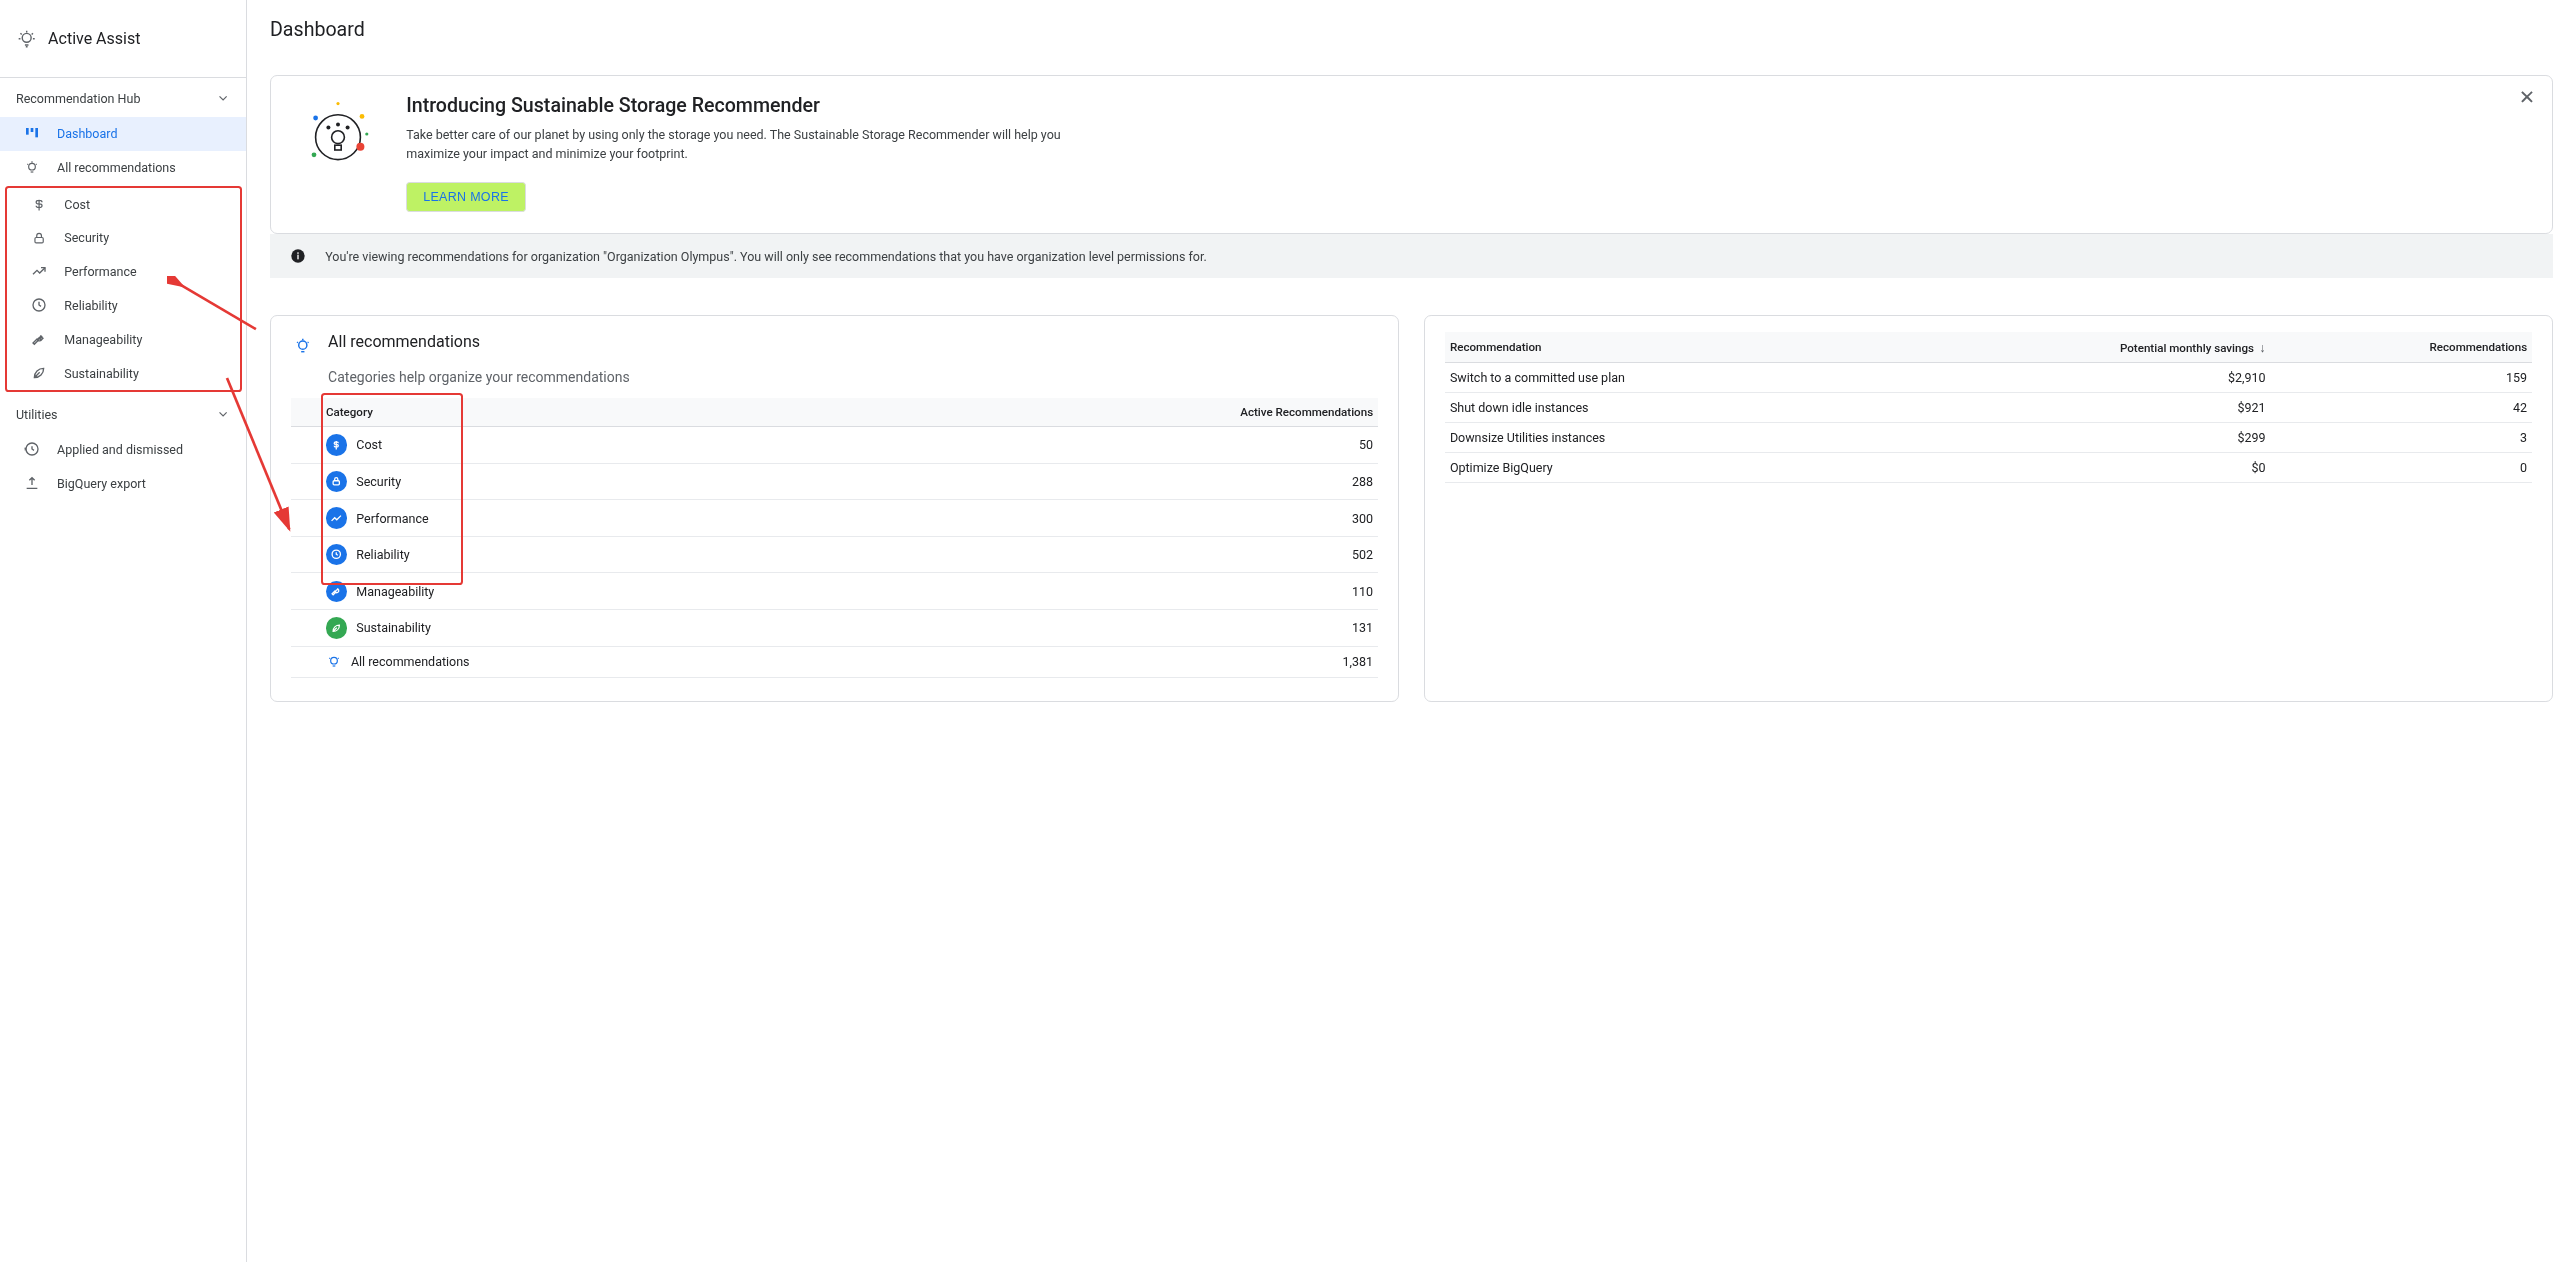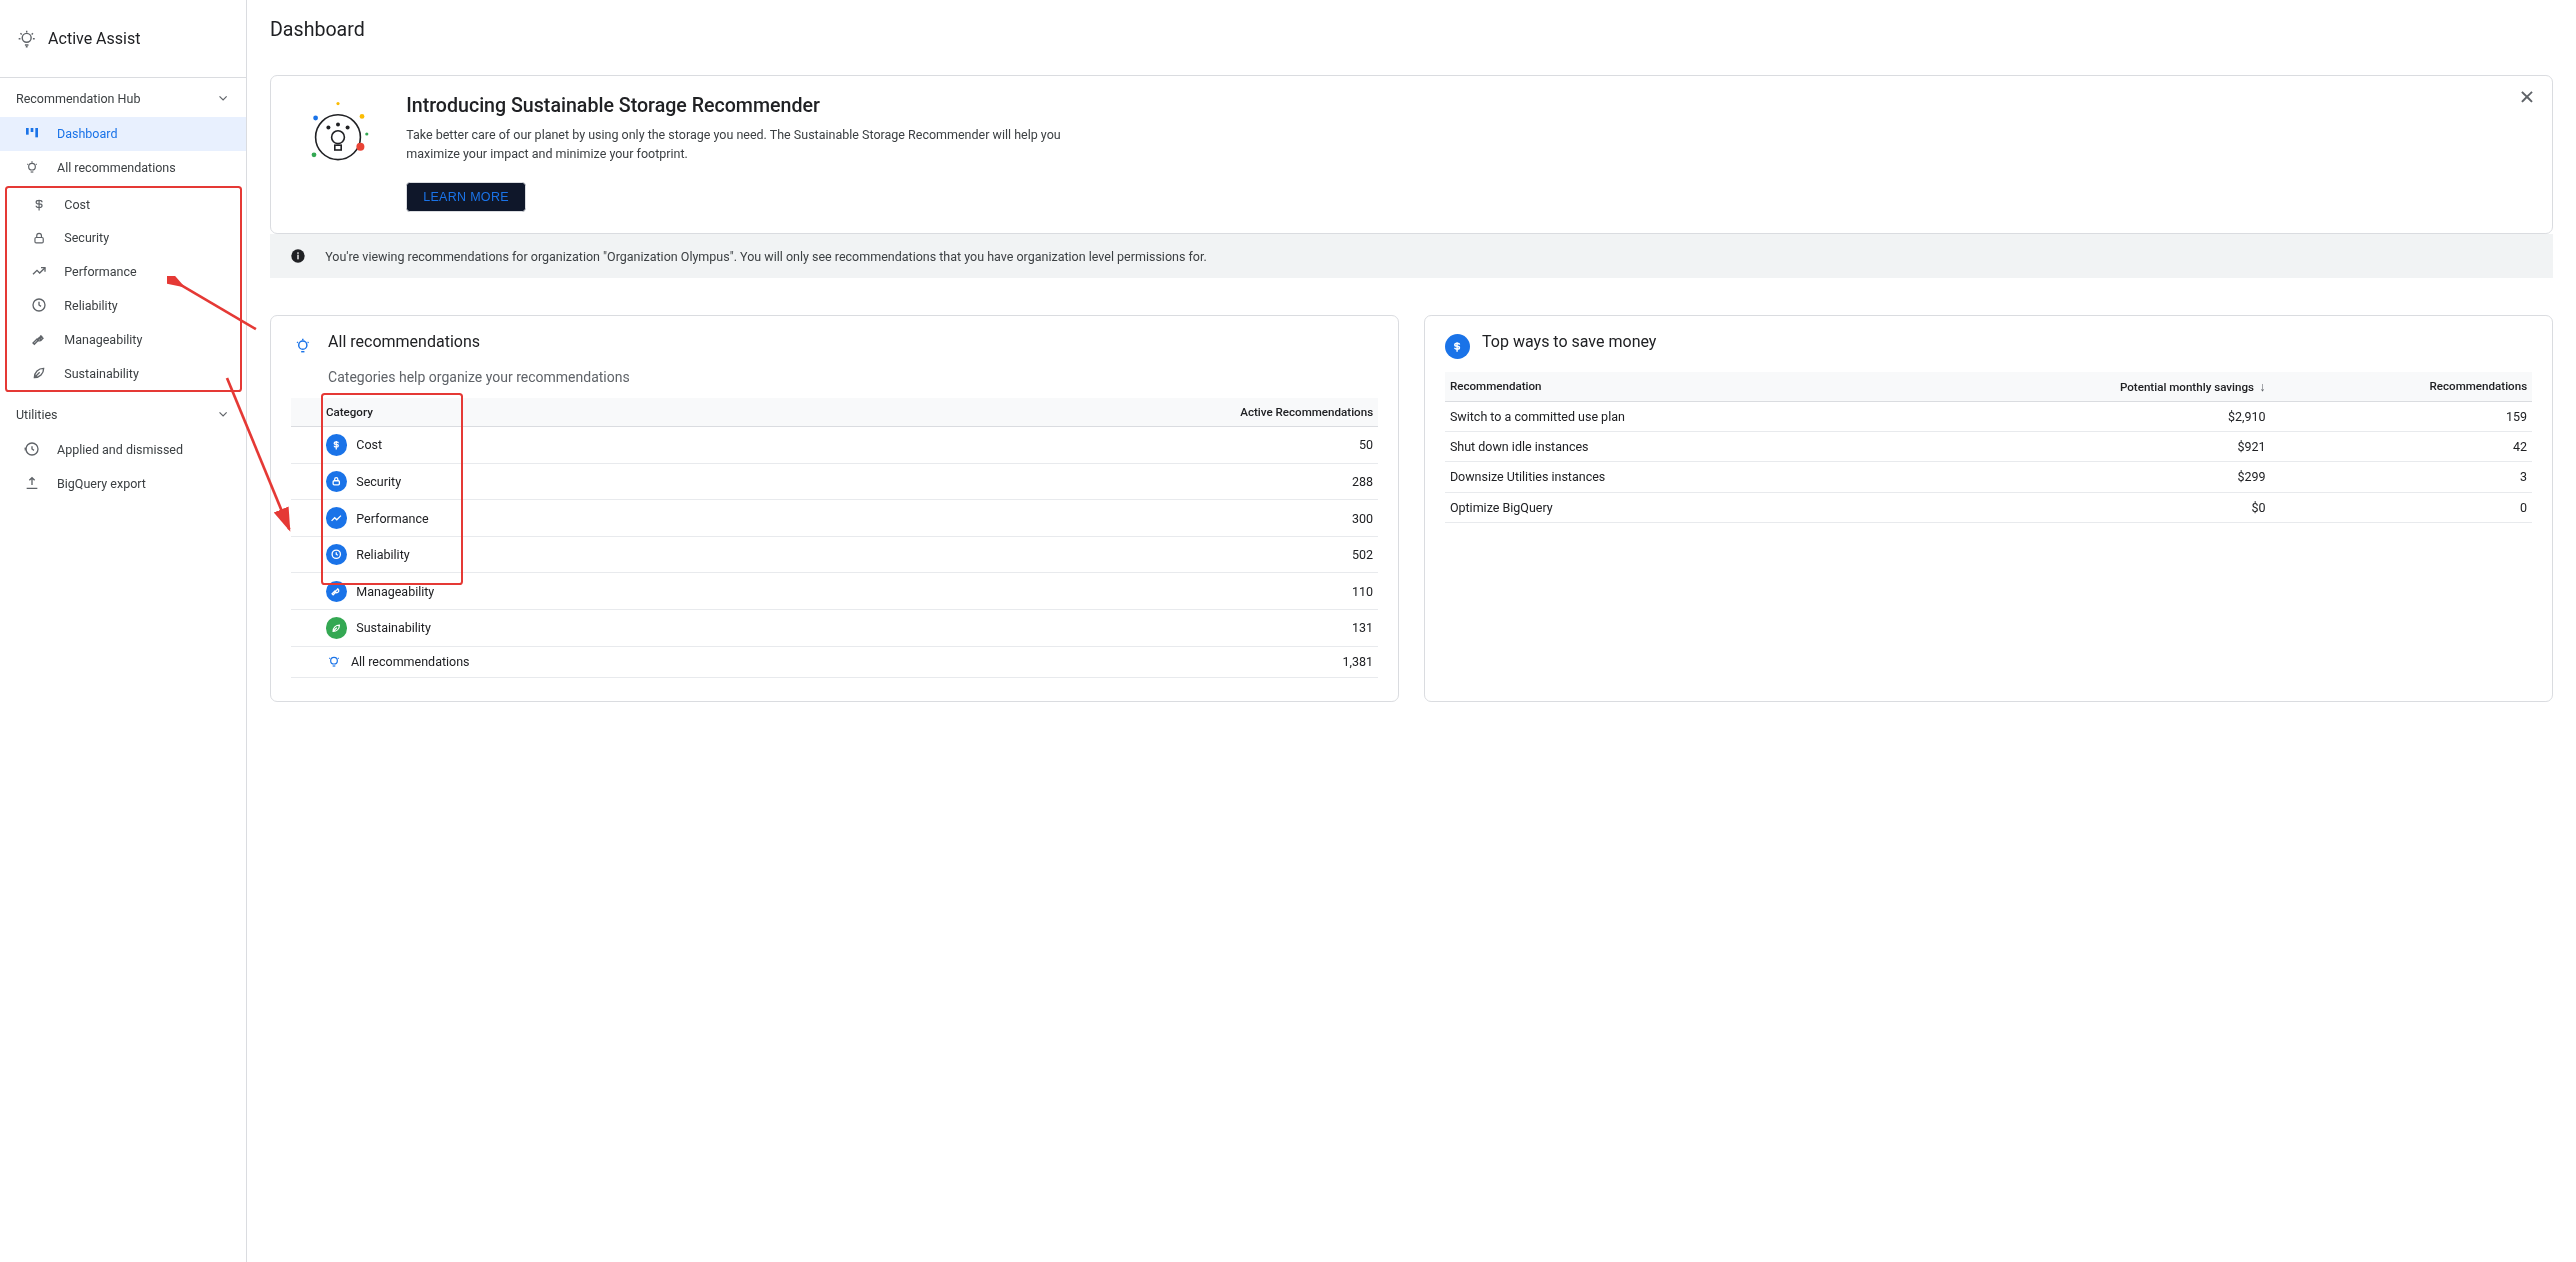--- a/index.html
+++ b/index.html
@@ -98,21 +98,21 @@
   .banner-desc { font-size: 12.5px; color: #3c4043; line-height: 1.5; margin-bottom: 18px; }
   .banner-btn {
     display: inline-block;
     border: 0.9px solid #dadce0;
     border-radius: 3.6px;
     padding: 7.1px 16px;
     color: #1a73e8;
     font-weight: 500;
     font-size: 12.5px;
     cursor: pointer;
-    background: #0f172a;
+    background: #bef264;
     letter-spacing: 0.3px;
   }
   .banner-close {
     position: absolute;
     right: 12.5px; top: 9px;
     width: 25px; height: 25px;
     display:flex; align-items:center; justify-content:center;
     color:#5f6368; cursor:pointer;
     font-size: 19.6px;
   }
@@ -489,30 +489,20 @@
               <marker id="ah1" markerWidth="10" markerHeight="10" refX="8" refY="3" orient="auto">
                 <path d="M0,0 L0,6 L9,3 z" fill="#e53935"></path>
               </marker>
             </defs>
           <line x1="10" y1="10" x2="80" y2="180" stroke="#e53935" stroke-width="3" marker-end="url(#ah1)"></line>
         </svg>
       <div style="position: absolute; border: 2.7px solid rgb(229, 57, 53); border-radius: 3.6px; left: 50px; top: 77px; width: 142px; height: 192px; pointer-events: none;"></div>
         </div>
 
       <div class="card">
-        <div class="card-header">
-          <span class="card-header-icon" style="background:#1a73e8;color:#fff;">
-            <svg width="14.2" height="14.2" viewBox="0 0 24 24" fill="none" stroke="currentColor" stroke-width="2.4">
-                <path d="M12 4v16M16 8c0-1.5-1.8-2.5-4-2.5s-4 1-4 2.5 1.8 2.5 4 2.5 4 1 4 2.5-1.8 2.5-4 2.5-4-1-4-2.5"></path>
-              </svg>
-          </span>
-          <div>
-            <div class="card-title">Top ways to save money</div>
-          </div>
-        </div>
         <table class="data-table">
           <thead>
             <tr>
               <th>Recommendation</th>
               <th class="right">
                 <span>Potential monthly savings</span><span class="sort-arrow">↓</span>
               </th>
               <th class="right">Recommendations</th>
             </tr>
           </thead>

